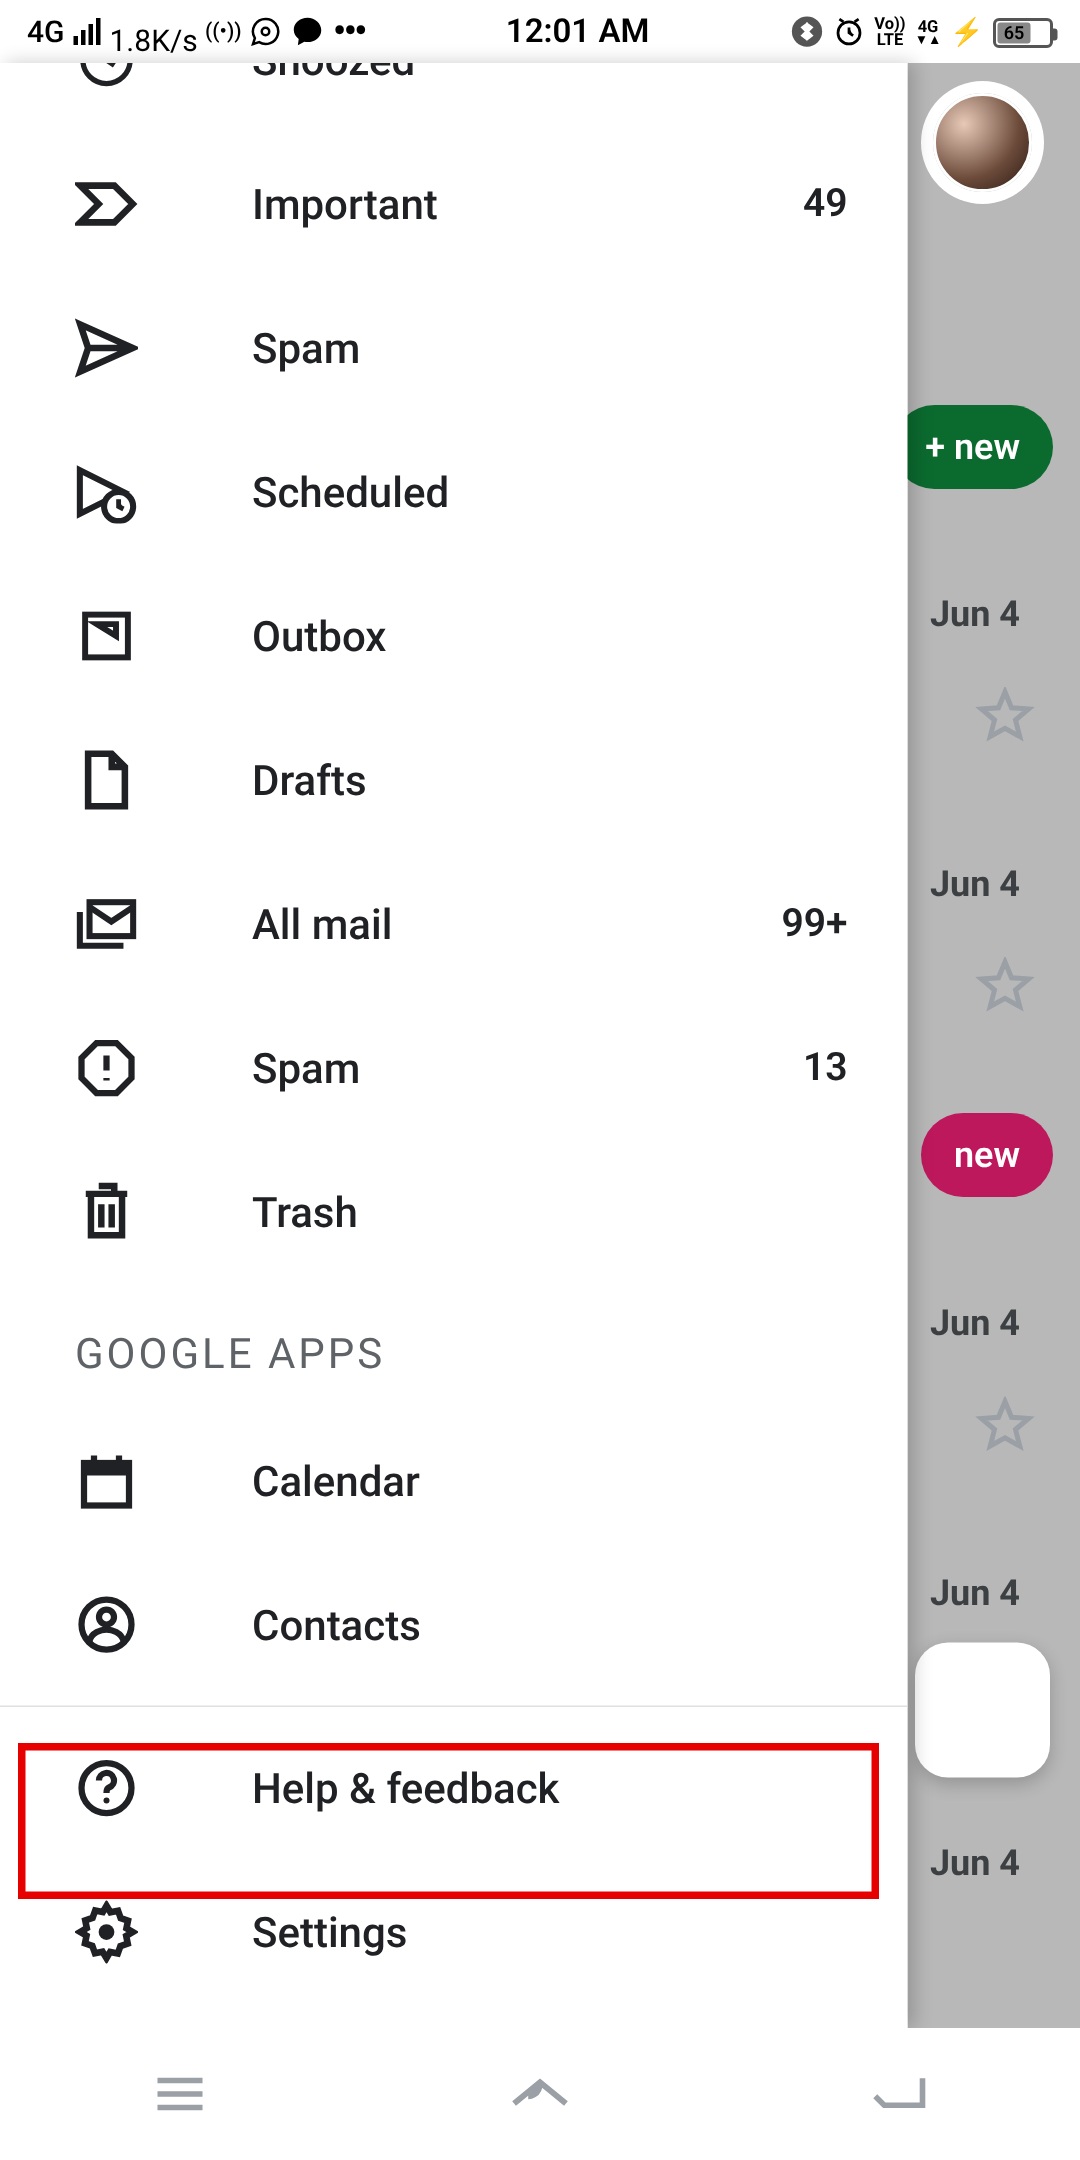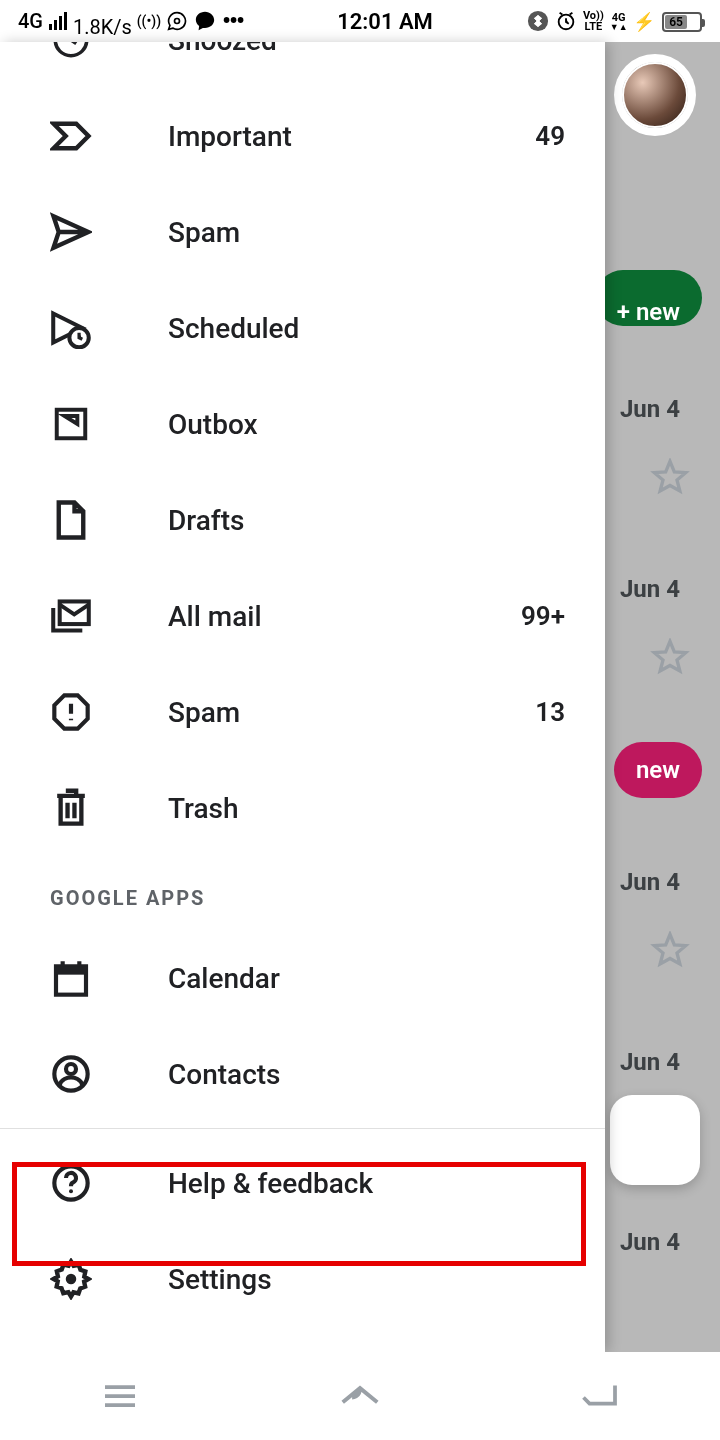--- a/index.html
+++ b/index.html
@@ -64,21 +64,21 @@
       height: 56px;
       border-radius: 28px;
       color: #fff;
       display: flex;
       align-items: center;
       padding: 0 22px;
       font-size: 24px;
       font-weight: 600;
       z-index: 2;
     }
-    .pill-green { background: #0b6b2f; top: 270px; align-items: flex-end; }
+    .pill-green { background: #0b6b2f; top: 270px; }
     .pill-blue { background: #be185d; top: 742px; }
     .bg-date {
       position: absolute;
       right: 40px;
       font-size: 24px;
       font-weight: 700;
       color: #3c4043;
       z-index: 2;
     }
     .bg-star {
@@ -135,22 +135,22 @@
       flex: 1;
     }
     .nav-count {
       font-size: 26px;
       font-weight: 600;
       color: #202124;
       text-align: center;
     }
     .section-header {
       padding: 30px 0 20px 50px;
-      font-size: 20px;
-      font-weight: 700;
+      font-size: 28px;
+      font-weight: 400;
       letter-spacing: 2px;
       color: #5f6368;
     }
     .divider {
       height: 1px;
       background: #e0e0e0;
       margin: 6px 0;
     }
     .highlight {
       position: absolute;

